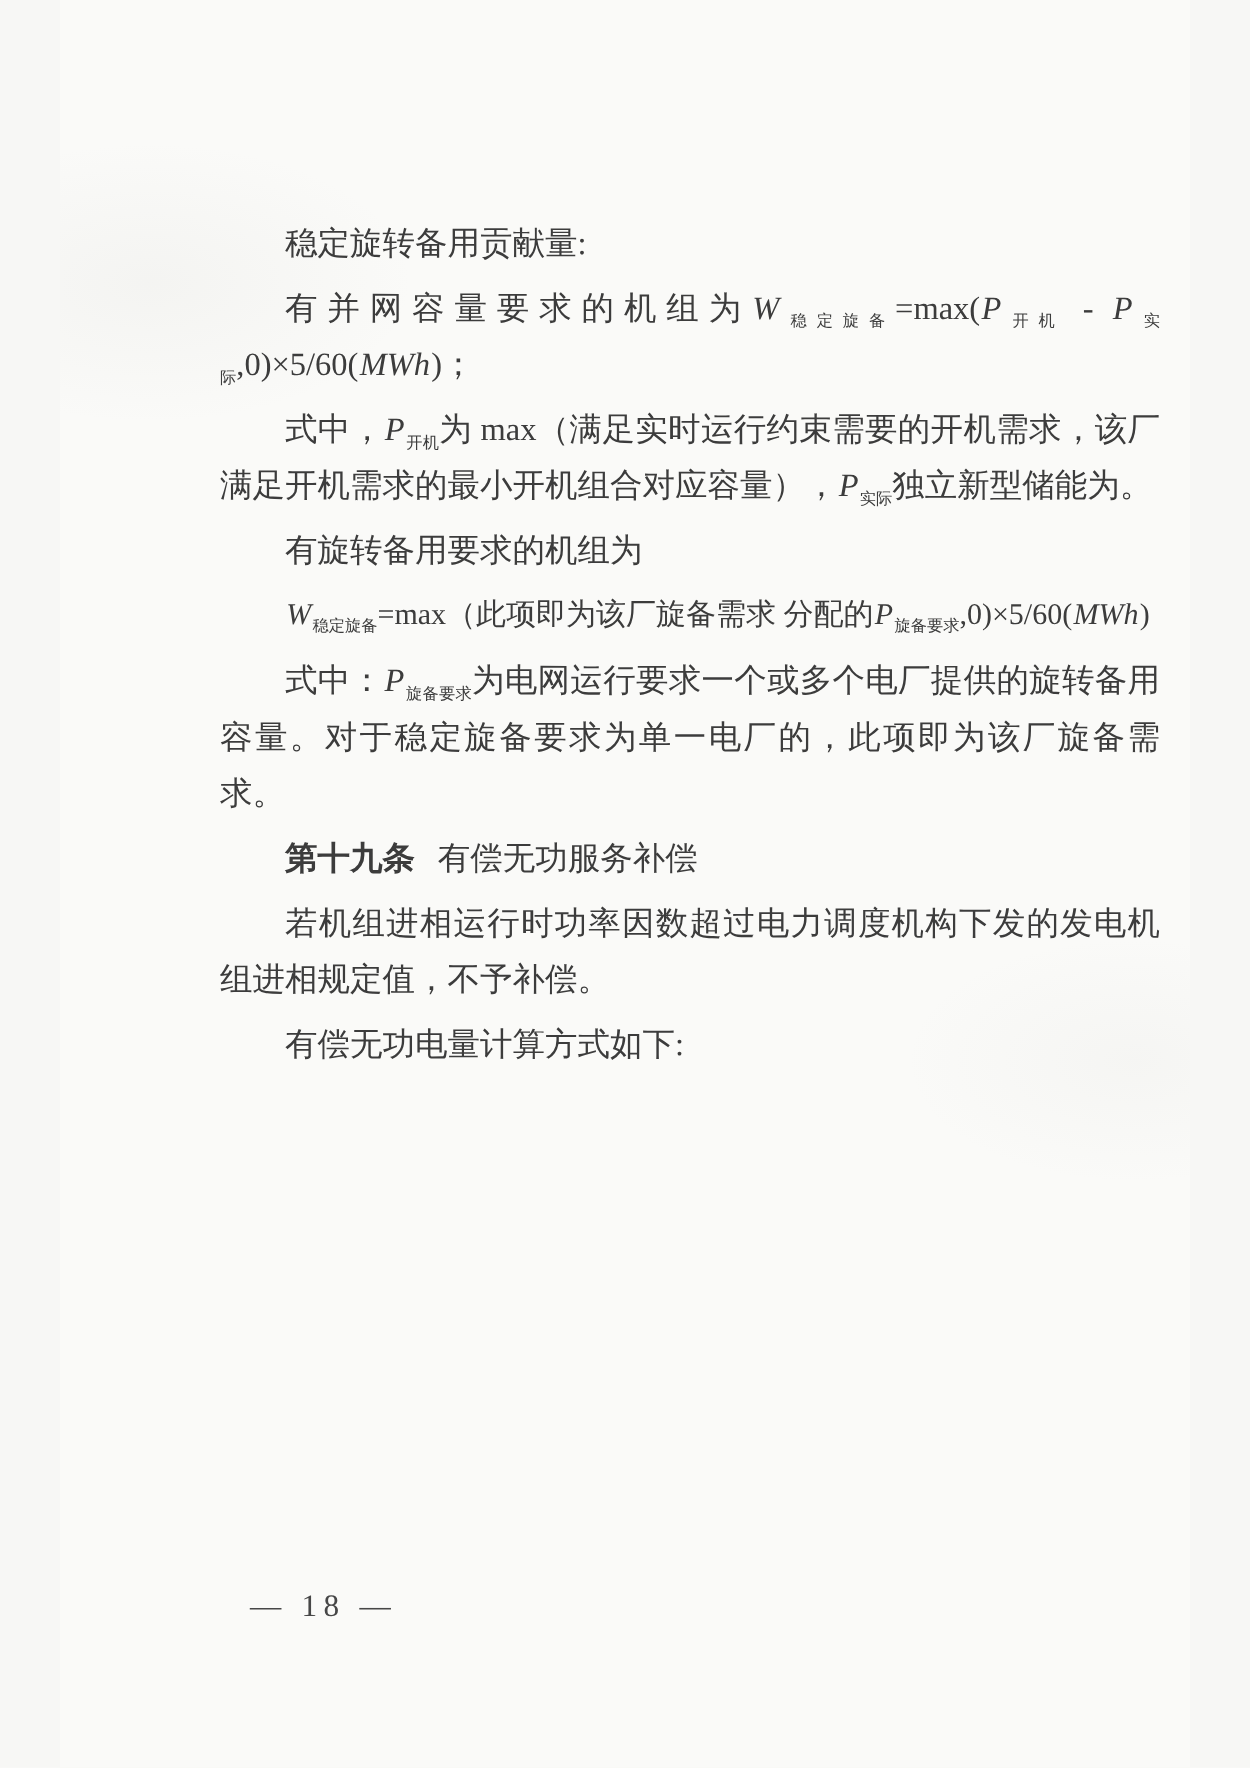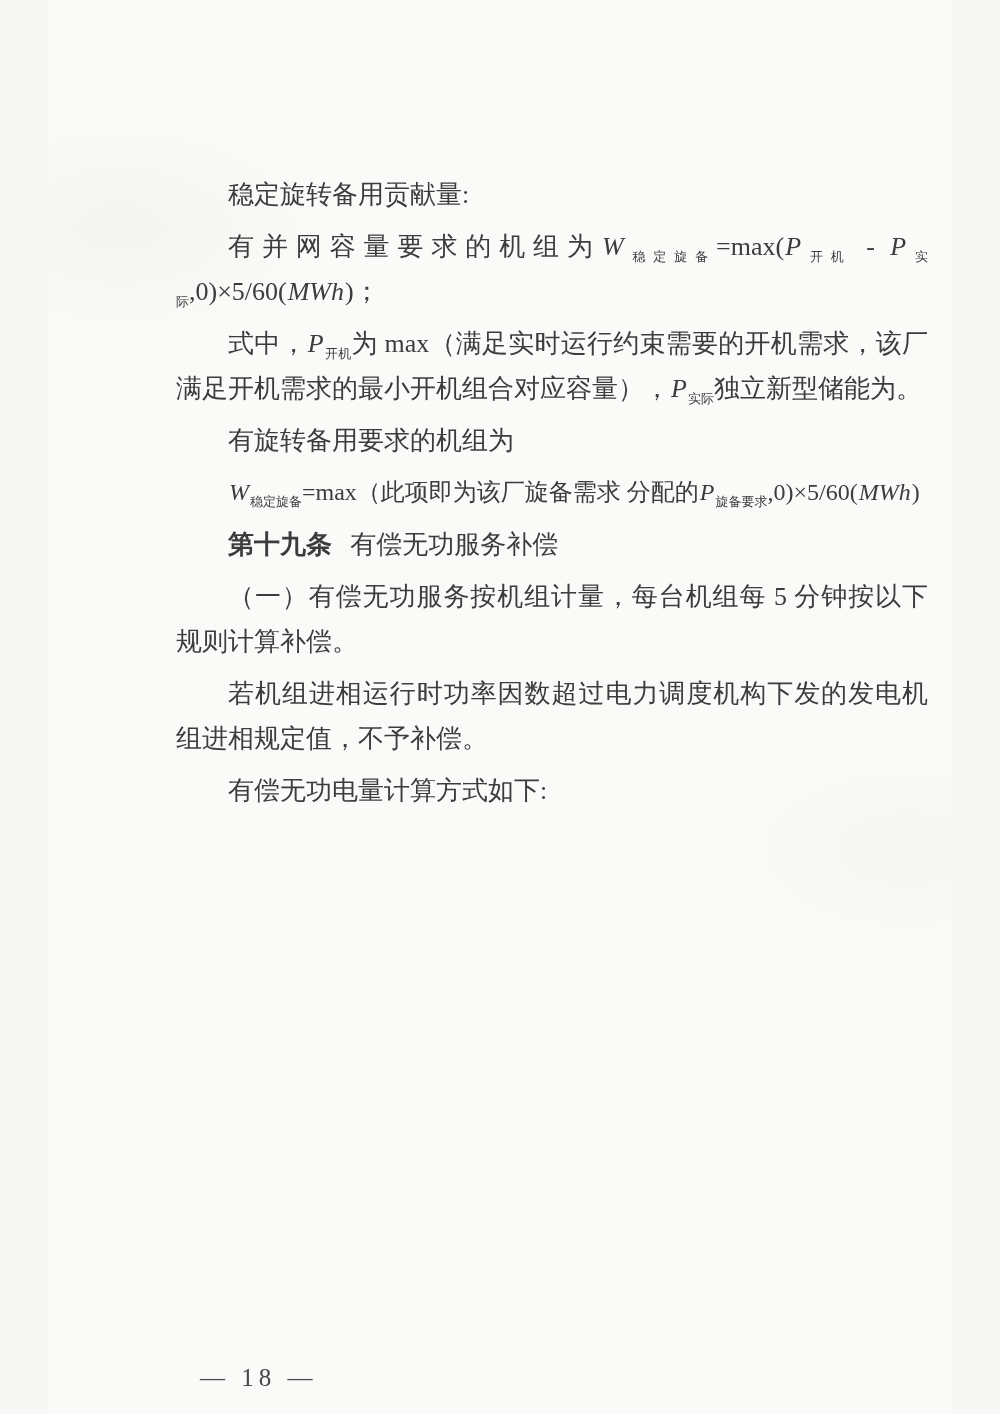--- a/index.html
+++ b/index.html
@@ -51,21 +51,21 @@
   }
   .heading-num {
     font-weight: bold;
     font-family: Liberation Serif, serif;
     margin-right: 0.7em;
     margin-top: 40px;
   }
   .page-number {
     position: absolute;
     left: 152px;
-    top: 1364px;
+    top: 1272px;
     font-size: 25px;
     letter-spacing: 5px;
     color: #474747;
   }
 </style>
 </head>
 <body>
 
 <div class="page">
   <div class="content">
@@ -83,28 +83,28 @@
     </p>
 
     <p>
       <span>有旋转备用要求的机组为</span>
     </p>
 
     <p class="formula-line">
       <span class="fvar">W</span><sub class="fsub">稳定旋备</sub><span>=max（此项即为该厂旋备需求 分配的</span><span class="fvar">P</span><sub class="fsub">旋备要求</sub><span>,0)×5/60(</span><span class="fvar">MWh</span><span>)</span>
     </p>
 
+    <p>
+      <span>式中：</span><span class="fvar">P</span><sub class="fsub">旋备要求</sub><span>为电网运行要求一个或多个电厂提供的旋转备用容量。对于稳定旋备要求为单一电厂的，此项即为该厂旋备需求。</span>
+    </p>
 
     <p>
       <span class="heading-num">第十九条</span><span>有偿无功服务补偿</span>
     </p>
 
-    <p>
-      <span>（一）有偿无功服务按机组计量，每台机组每 5 分钟按以下规则计算补偿。</span>
-    </p>
 
 
     <p>
       <span>若机组进相运行时功率因数超过电力调度机构下发的发电机组进相规定值，不予补偿。</span>
     </p>
 
     <p>
       <span>有偿无功电量计算方式如下:</span>
     </p>
 

